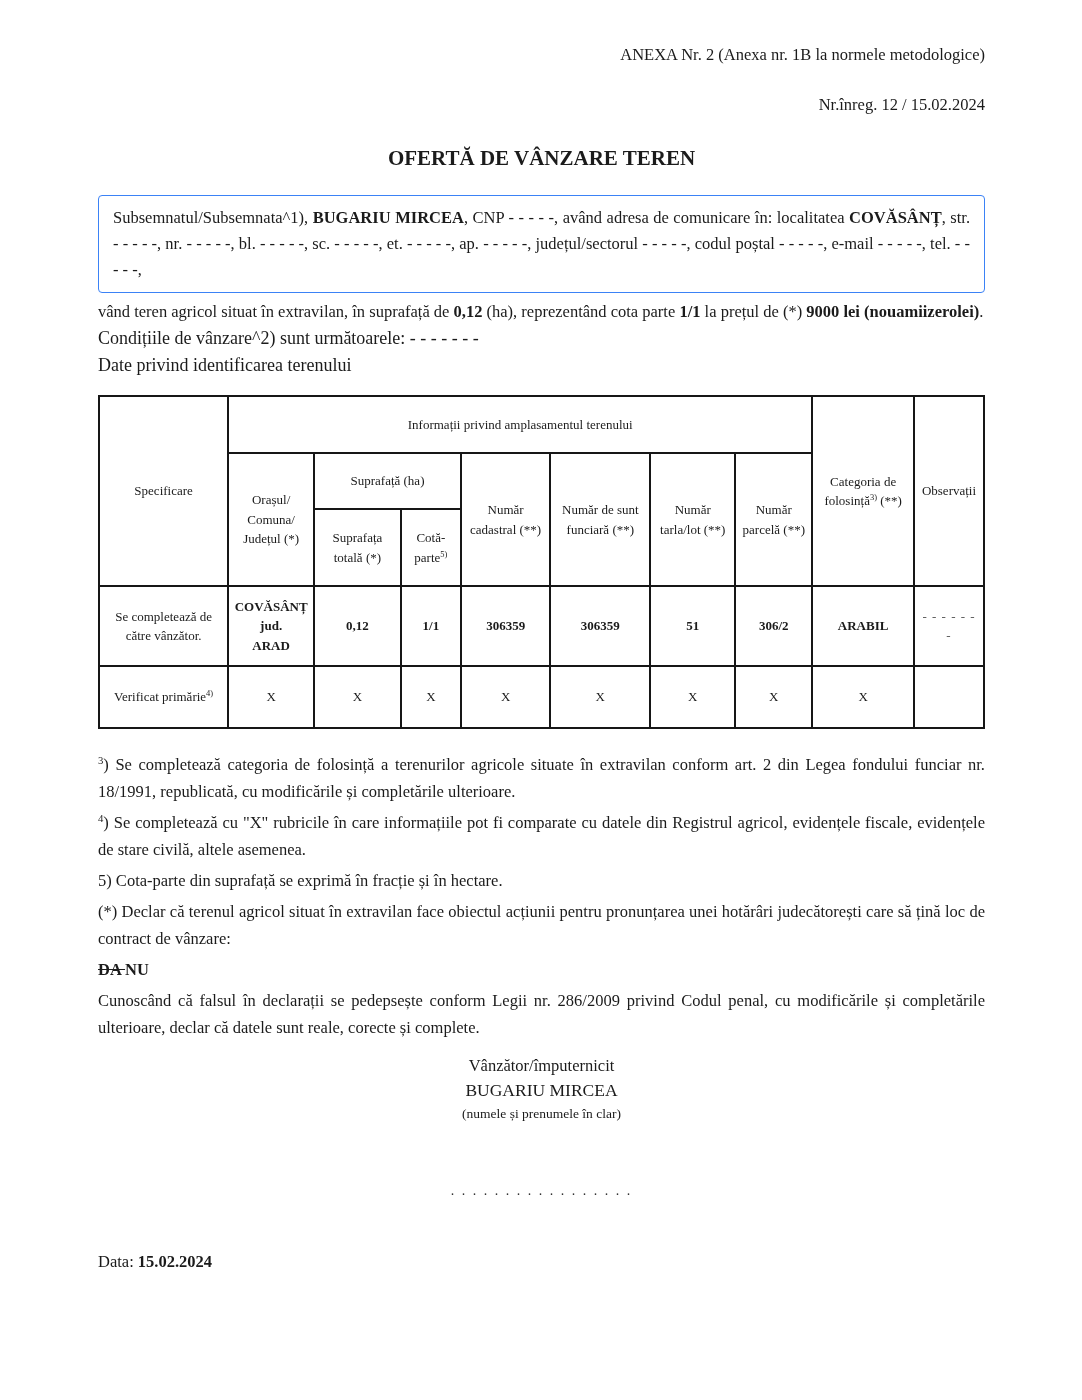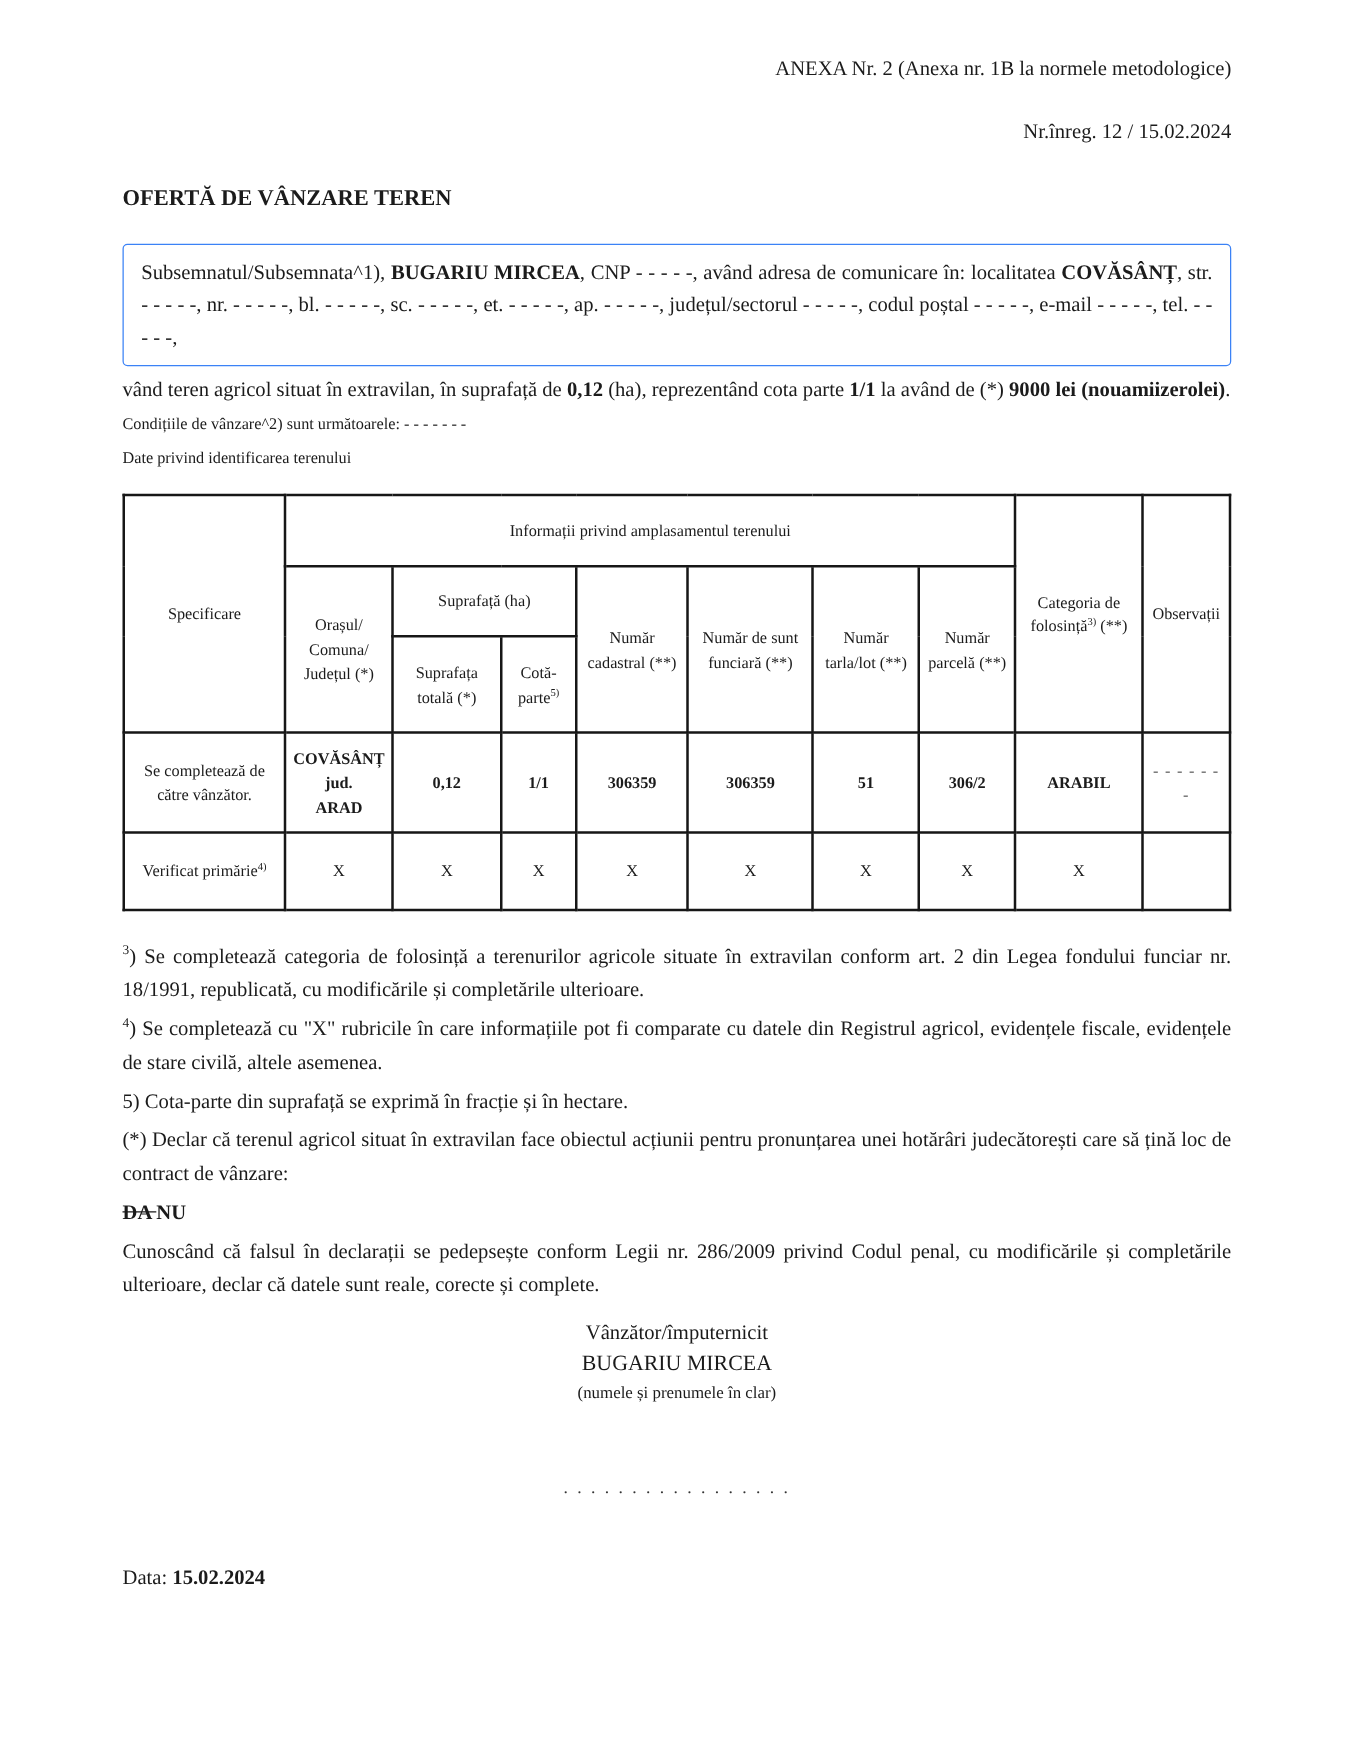--- a/index.html
+++ b/index.html
@@ -8,33 +8,33 @@
     width: 1082px; height: 1400px;
     background: #ffffff;
     color: #1b1b1b;
     font-family: "Liberation Serif", "DejaVu Serif", serif;
     overflow: hidden;
   }
   .page { width: 1082px; height: 1254px; padding: 45px 97px 0 98px; }
 
   .hdr-right { text-align: right; font-size: 16.5px; line-height: 20px; }
   .reg-line  { margin-top: 30px; }
-  .doc-title { margin-top: 32px; text-align: left; font-weight: bold; font-size: 18px; line-height: 22px; }
+  .doc-title { margin-top: 32px; text-align: center; font-weight: bold; font-size: 21px; line-height: 22px; }
 
   .intro-box {
     margin-top: 26px;
     border: 1px solid #3b82f6;
     border-radius: 4px;
     padding: 9px 14px;
     font-size: 16.5px; line-height: 26px;
     text-align: justify;
   }
 
   .para  { margin: 6px 0 0 0; font-size: 16.5px; line-height: 26px; text-align: justify; }
-  .oneline { margin: 0; font-size: 13px; line-height: 27px; }
+  .oneline { margin: 0; font-size: 18px; line-height: 27px; }
 
   table.land {
     width: 100%; margin-top: 16px;
     border-collapse: collapse; table-layout: fixed;
   }
   table.land td {
     border: 2px solid #161616;
     text-align: center; vertical-align: middle;
     font-size: 13px; line-height: 1.5;
     padding: 3px 4px;
@@ -70,21 +70,21 @@
 <body>
 
 <div class="page">
 
   <div class="hdr-right">ANEXA Nr. 2 (Anexa nr. 1B la normele metodologice)</div>
   <div class="hdr-right reg-line">Nr.înreg. 12 / 15.02.2024</div>
   <div class="doc-title">OFERTĂ DE VÂNZARE TEREN</div>
 
   <div class="intro-box"><span>Subsemnatul/Subsemnata^1), </span><span style="font-weight: bold;">BUGARIU MIRCEA</span><span>, CNP - - - - -, având adresa de comunicare în: localitatea </span><span style="font-weight: bold;">COVĂSÂNȚ</span><span>, str. - - - - -, nr. - - - - -, bl. - - - - -, sc. - - - - -, et. - - - - -, ap. - - - - -, județul/sectorul - - - - -, codul poștal - - - - -, e-mail - - - - -, tel. - - - - -,</span></div>
 
-  <p class="para"><span>vând teren agricol situat în extravilan, în suprafață de </span><span style="font-weight: bold;">0,12</span><span> (ha), reprezentând cota parte </span><span style="font-weight: bold;">1/1</span><span> la având de (*) </span><span style="font-weight: bold;">9000 lei</span><span> </span><span style="font-weight: bold;">(nouamiizerolei)</span><span>.</span></p>
+  <p class="para"><span>vând teren agricol situat în extravilan, în suprafață de </span><span style="font-weight: bold;">0,12</span><span> (ha), reprezentând cota parte </span><span style="font-weight: bold;">1/1</span><span> la prețul de (*) </span><span style="font-weight: bold;">9000 lei</span><span> </span><span style="font-weight: bold;">(nouamiizerolei)</span><span>.</span></p>
   <p class="oneline">Condițiile de vânzare^2) sunt următoarele: - - - - - - -</p>
   <p class="oneline">Date privind identificarea terenului</p>
 
   <table class="land">
     <colgroup>
       <col style="width:14.6%">
         <col style="width:9.7%">
         <col style="width:9.8%">
         <col style="width:6.8%">
       <col style="width:10.1%">

